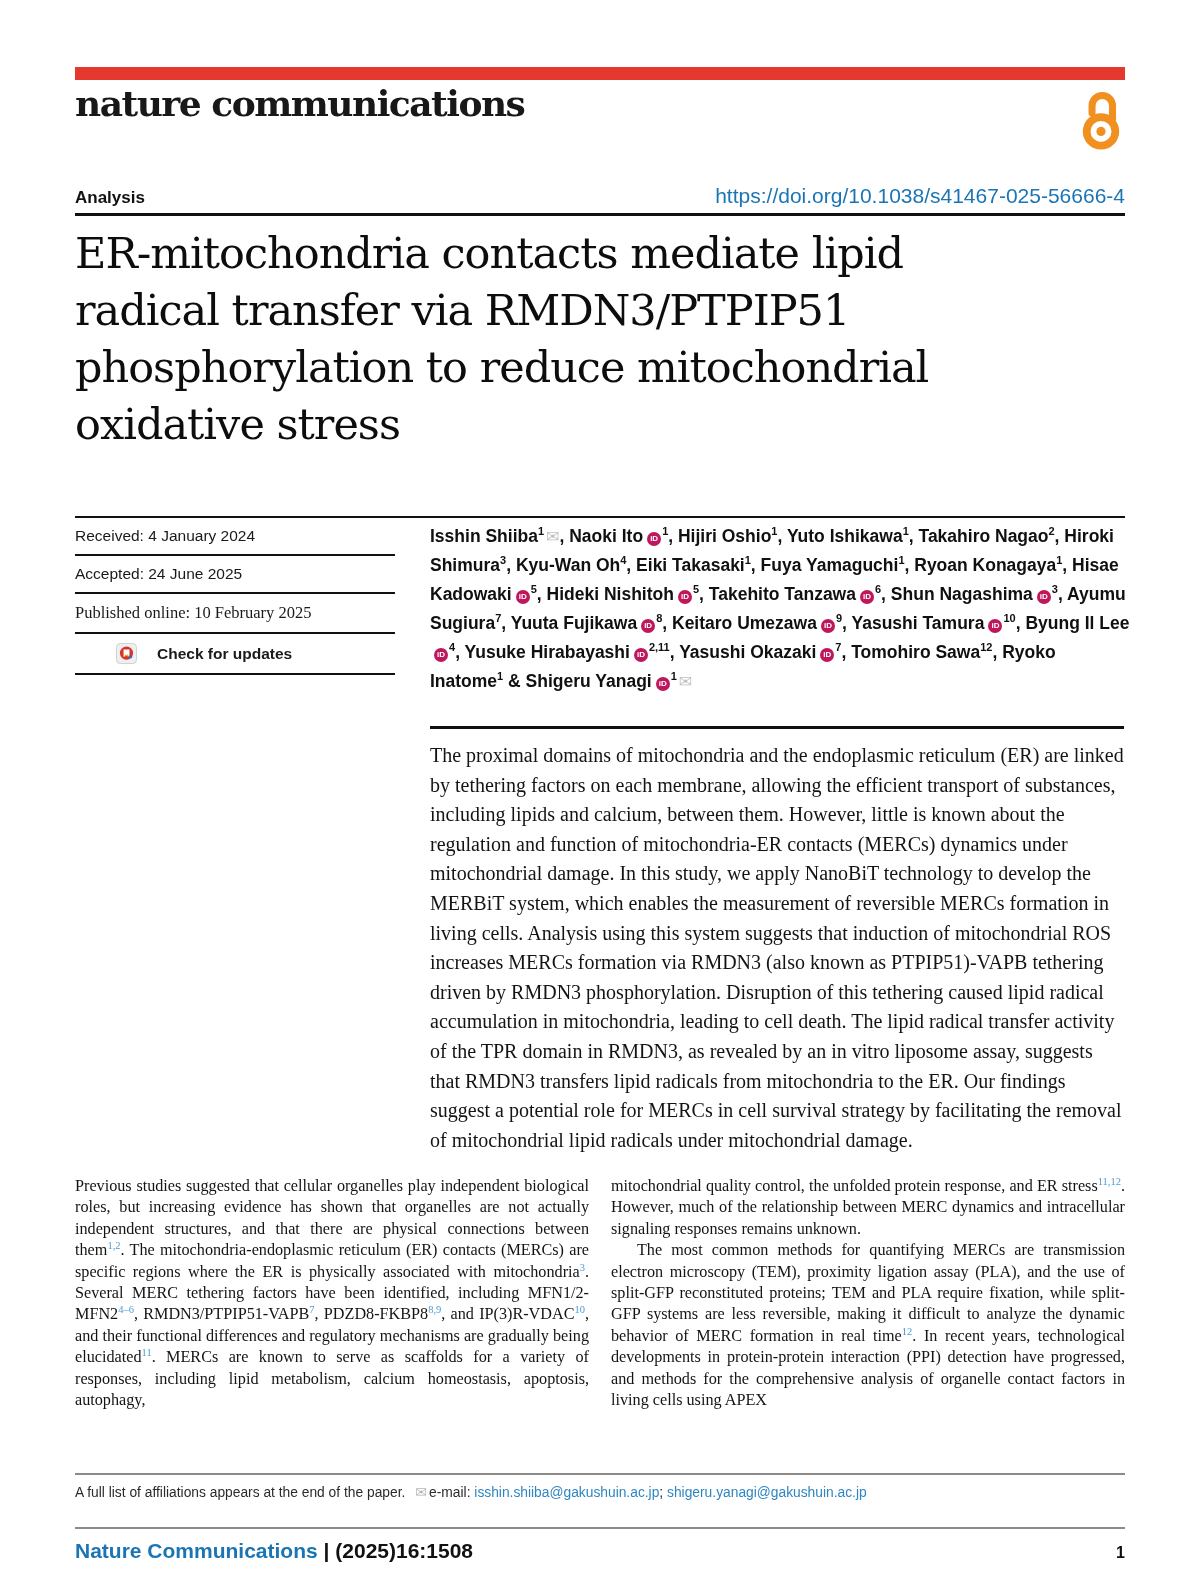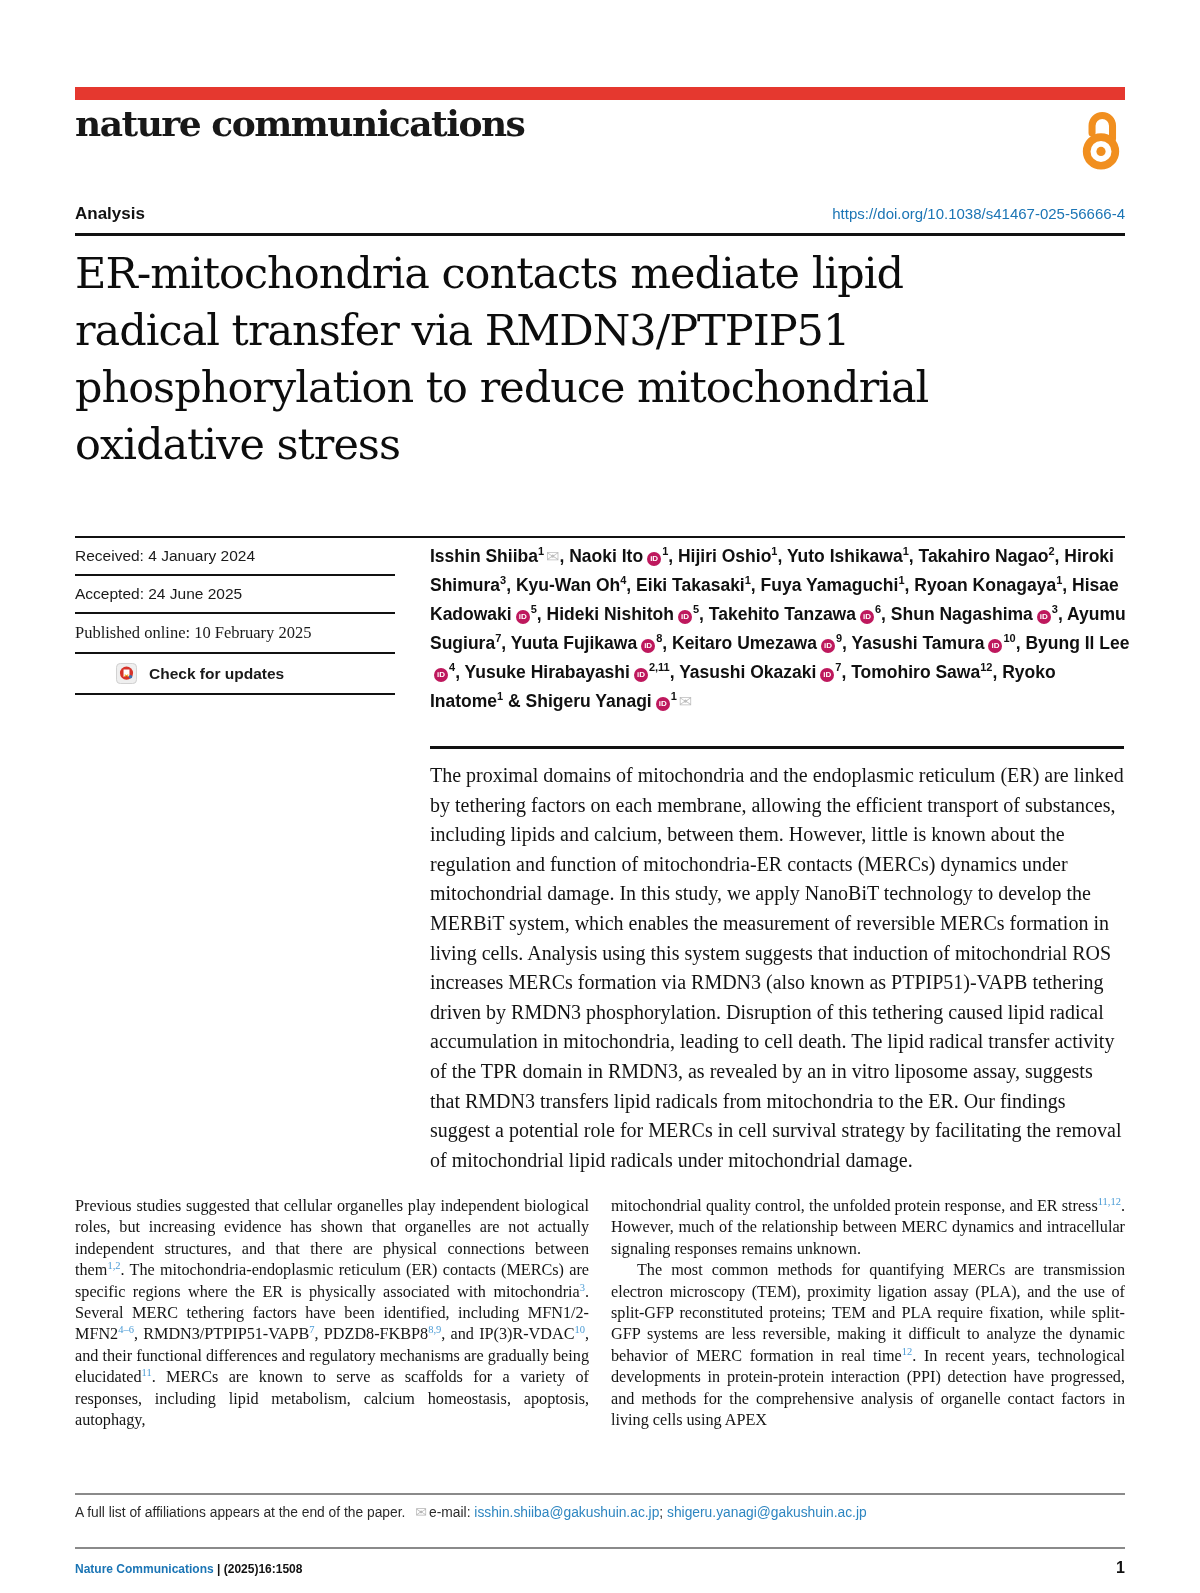--- a/index.html
+++ b/index.html
@@ -1,41 +1,41 @@
 <!DOCTYPE html>
 <html><head>
 <meta charset="utf-8">
 <style>
   * { margin: 0; padding: 0; box-sizing: border-box; }
   html,body { background:#ffffff; }
   body { width:1200px; height:1593px; position:relative; font-family:"Liberation Sans", sans-serif; color:#111; }
-  .page { position:absolute; inset:0; overflow:hidden;margin-top:20px; }
+  .page { position:absolute; inset:0; overflow:hidden; }
 
   .redbar { position:absolute; left:75px; right:75px; top:67px; height:13px; background:#e5382f; }
 
   .logo { position:absolute; left:75px; top:82px; font-family:"DejaVu Serif", serif; font-weight:bold;
           font-size:36px; letter-spacing:-1.5px; color:#181818; }
 
   .oa-icon { position:absolute; right:77px; top:86px; }
 
   .article-row { position:absolute; left:75px; right:75px; top:184px; display:flex; justify-content:space-between; align-items:baseline; }
   .article-label { font-size:17px; font-weight:bold; color:#111; }
-  .doi-link { font-size:15px; color:#1b75b5; text-decoration:none; font-weight:500; }
+  .doi-link { font-size:21px; color:#1b75b5; text-decoration:none; font-weight:500; }
 
   .title-rule { position:absolute; left:75px; right:75px; top:213px; height:2.5px; background:#111; }
 
   .title { position:absolute; left:75px; top:225px; width:960px; font-family:"DejaVu Serif", serif;
            font-weight:normal; font-size:43px; line-height:57px; letter-spacing:-1px; color:#0d0d0d; }
 
   .full-rule { position:absolute; left:75px; right:75px; top:516px; height:2px; background:#111; }
 
   .meta { position:absolute; left:75px; top:518px; width:320px; }
   .meta-row { border-bottom:2px solid #111; padding:9px 0 9px 0; font-size:15.5px; color:#1a1a1a; min-height:37px; display:flex; align-items:center; }
   .meta-row.serif { font-family:"Liberation Serif", serif; font-size:16.5px; }
-  .check-row { gap:12px; cursor:pointer;padding-left:41px; }
+  .check-row { gap:20px; cursor:pointer;padding-left:41px; }
   .check-label { font-weight:600; font-size:15.5px; }
 
   .authors { position:absolute; left:430px; top:522px; width:700px; font-size:17.5px; font-weight:bold;
              line-height:29px; color:#101010; }
   .authors sup { font-size:11px; font-weight:bold; vertical-align:super; line-height:0; }
   .orcid { display:inline-block; width:14px; height:14px; border-radius:50%; background:#be185d; color:#fff;
            font-size:8px; line-height:14px; text-align:center; font-weight:bold; margin:0 1px 0 4px; vertical-align:1px; }
   .env { color:#bfbfbf; font-weight:normal; font-size:16px; margin-left:2px; }
 
   .abstract { position:absolute; left:430px; width:694px; top:726px; border-top:3.5px solid #111; padding-top:12px;
@@ -46,21 +46,21 @@
   .col p.indent { text-indent:1.6em; }
   sup.ref { color:#4a9bd5; font-size:10.5px; line-height:0; }
 
   .affil-rule { position:absolute; left:75px; right:75px; top:1473px; height:1.5px; background:#8a8a8a; }
   .affil { position:absolute; left:75px; right:75px; top:1484px; font-size:13.8px; color:#2b2b2b; }
   .affil .env2 { color:#b5b5b5; font-size:14px; margin:0 2px 0 10px; }
   .affil a, .email-link { color:#2e86c1; text-decoration:none; }
 
   .footer-rule { position:absolute; left:75px; right:75px; top:1527px; height:1.5px; background:#8a8a8a; }
   .footer-row { position:absolute; left:75px; right:75px; top:1539px; display:flex; justify-content:space-between; align-items:baseline; }
-  .journal-ref { font-size:12px; font-weight:bold; color:#111; }
+  .journal-ref { font-size:21px; font-weight:bold; color:#111; }
   .journal-name { color:#1b75b5; }
   .page-num { font-size:16px; font-weight:bold; }
 </style>
 </head>
 <body>
 
 <div class="page">
 
   <div class="redbar"></div>
 

